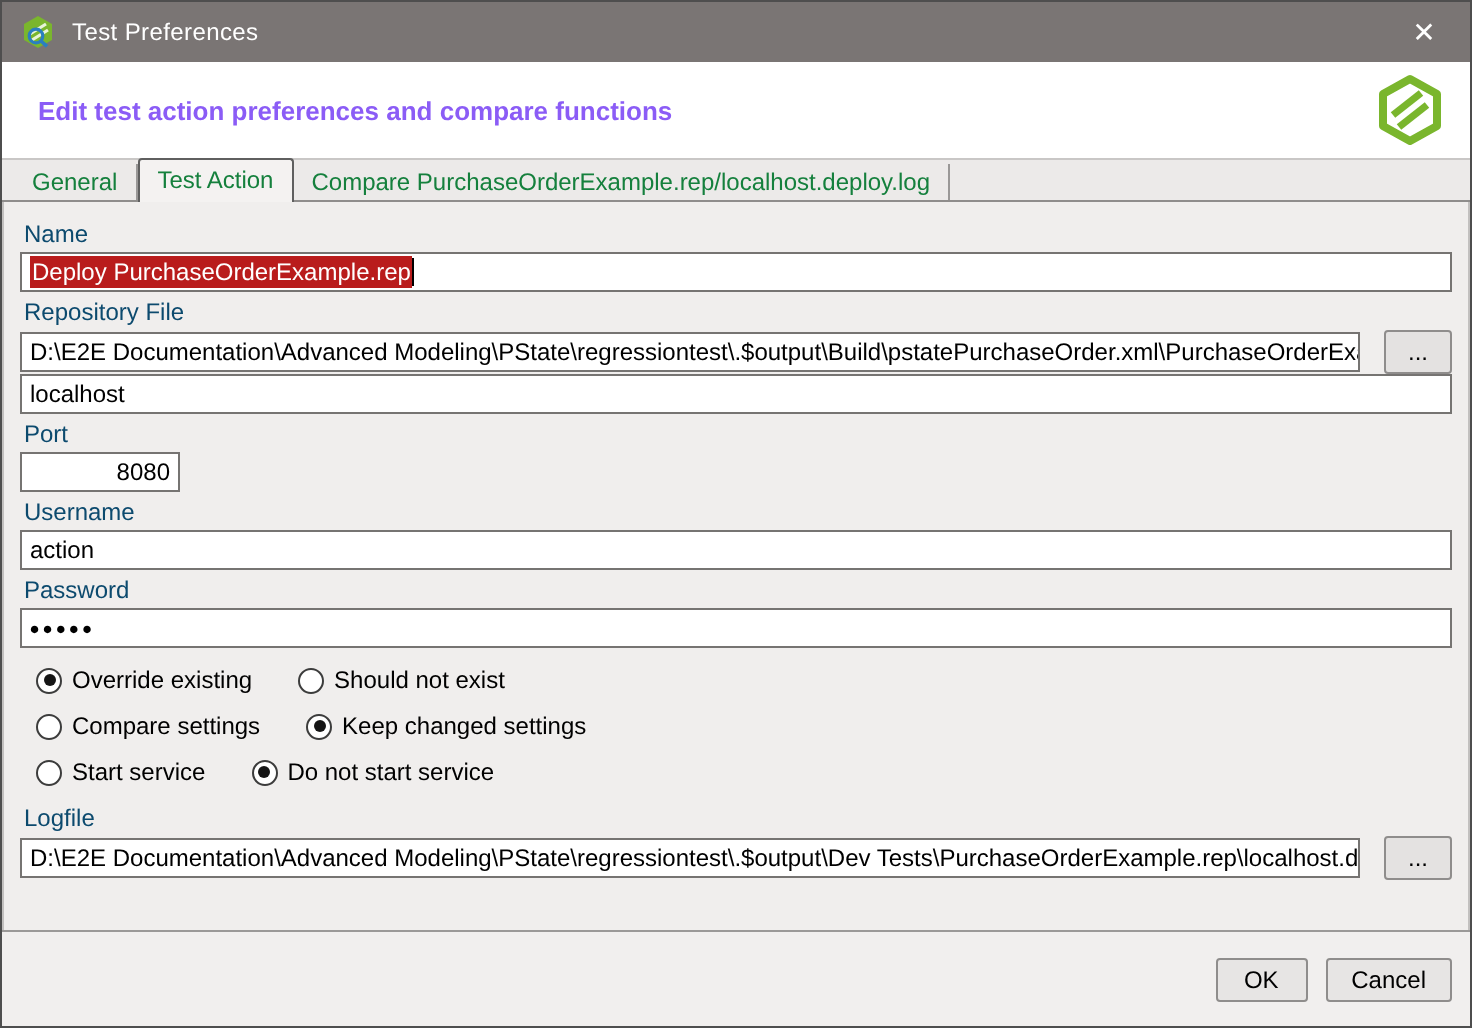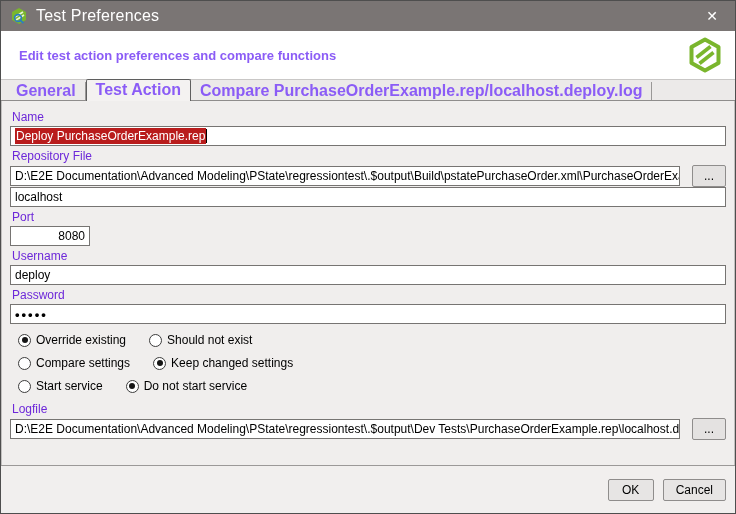--- a/index.html
+++ b/index.html
@@ -1,39 +1,39 @@
 <!DOCTYPE html>
 <html><head>
 <meta charset="utf-8">
 <style>
   html,body{margin:0;padding:0;background:#cfcfcf;font-family:"Liberation Sans",sans-serif;}
   .window{width:736px;height:514px;box-sizing:border-box;border:1px solid #4e4e4e;
     display:flex;flex-direction:column;background:#f0eeed;overflow:hidden;}
   
   .titlebar{height:30px;flex:0 0 30px;background:#7a7574;color:#fff;display:flex;align-items:center;}
   .titlebar-icon{width:18px;height:18px;margin:0 8px 0 9px;flex:0 0 auto;}
-  .titlebar-title{font-size:16px;letter-spacing:.2px;}
+  .titlebar-title{font-size:12px;letter-spacing:.2px;}
   .titlebar-close{margin-left:auto;width:46px;height:30px;display:flex;align-items:center;justify-content:center;
     color:#fff;font-size:14px;cursor:default;}
   
   .header{height:48px;flex:0 0 48px;background:#fff;display:flex;align-items:center;
     padding:0 12px 0 18px;border-bottom:1px solid #c9c7c6;}
   .header-title{font-size:13px;font-weight:bold;color:#8b5cf6;margin:0;}
   .header-logo{margin-left:auto;width:36px;height:36px;}
   
   .tabstrip{height:20px;flex:0 0 20px;background:#eceae9;display:flex;align-items:flex-end;
     padding-left:6px;border-bottom:1px solid #8f8d8c;}
-  .tab{font-size:16px;color:#8b5cf6;padding:2px 9px 2px;border-right:1px solid #9a9897;
-    height:14px;line-height:14px;white-space:nowrap;font-weight:bold;}
+  .tab{font-size:12px;color:#15803d;padding:2px 9px 2px;border-right:1px solid #9a9897;
+    height:14px;line-height:14px;white-space:nowrap;}
   .tab.selected{background:#f4f2f1;border:1px solid #5f5f5f;border-bottom:none;
     margin-bottom:-1px;padding:3px 9px 4px;border-radius:2px 2px 0 0;height:14px;}
   
   .content{flex:1 1 auto;background:#f0eeed;padding:6px 8px 0;border-left:1px solid #c2c0bf;
     border-right:1px solid #c2c0bf;overflow:hidden;}
-  .flabel{display:block;font-size:12px;color:#6d28d9;margin:3px 0 2px 2px;}
+  .flabel{display:block;font-size:12px;color:#0c4a6e;margin:3px 0 2px 2px;}
   .ti{box-sizing:border-box;height:20px;border:1px solid #767472;background:#fff;
     font-size:12px;color:#000;padding:1px 4px;display:flex;align-items:center;
     white-space:nowrap;overflow:hidden;}
   .full{width:100%;}
   .sel-text{background:#b91c1c;color:#fff;padding:1px 1px;}
   .caret{display:inline-block;width:1px;height:14px;background:#000;vertical-align:middle;}
   .port{width:80px;justify-content:flex-end;}
   .pwd{font-weight:bold;letter-spacing:2px;font-size:13px;}
   .filerow{display:flex;align-items:center;}
   .filerow .ti{flex:1 1 auto;}
@@ -98,21 +98,21 @@
       <div class="ti">D:\E2E Documentation\Advanced Modeling\PState\regressiontest\.$output\Build\pstatePurchaseOrder.xml\PurchaseOrderExample.rep</div>
       <div class="browse-btn">...</div>
     </div>
 
     <div class="ti full">localhost</div>
 
     <label class="flabel">Port</label>
     <div class="ti port">8080</div>
 
     <label class="flabel">Username</label>
-    <div class="ti full">deploy</div>
+    <div class="ti full">action</div>
 
     <label class="flabel">Password</label>
     <div class="ti full pwd">•••••</div>
 
     <div class="radio-row">
       <div class="radio-opt">
         <span class="rb checked"></span>
         <span>Override existing</span>
       </div>
       <div class="radio-opt">

